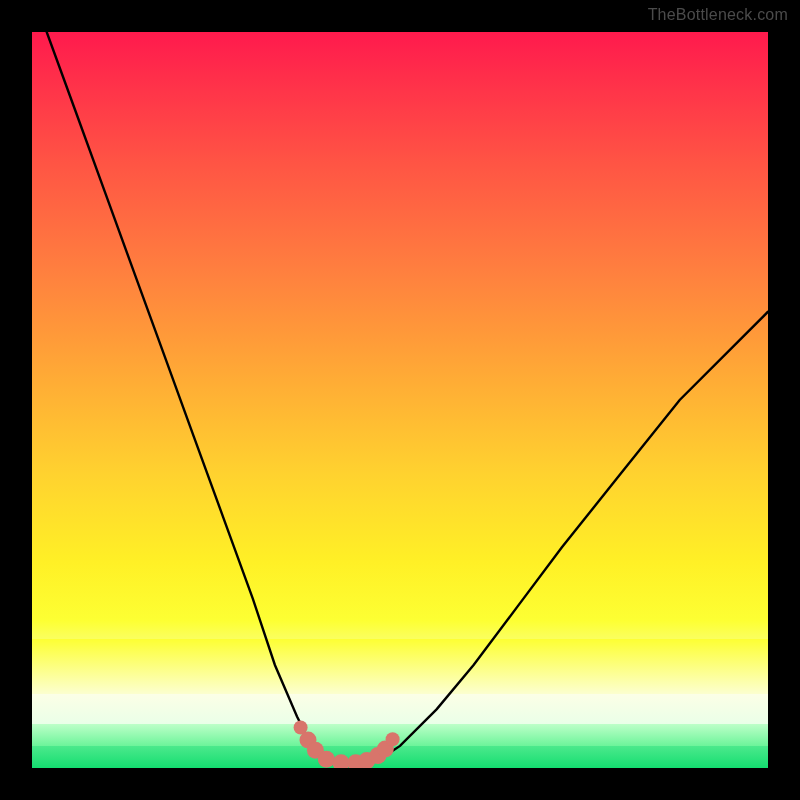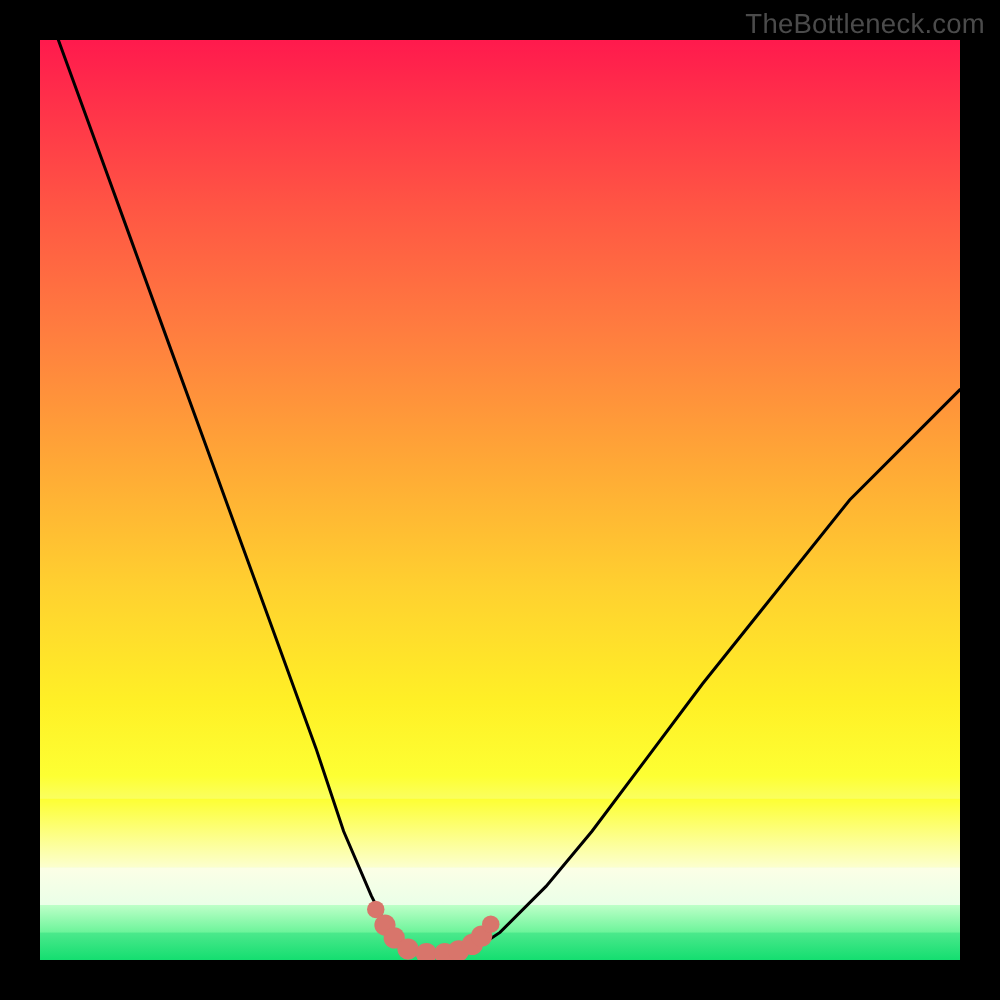--- a/index.html
+++ b/index.html
@@ -64,21 +64,21 @@
     left: 0;
     top: 0;
     width: 100%;
     height: 100%;
   }
   .watermark {
     position: absolute;
     top: 6px;
     right: 12px;
     color: #4b4b4b;
-    font-size: 22px;
+    font-size: 16px;
     letter-spacing: 0.2px;
     user-select: none;
     text-align: center;
   }
 </style>
 </head>
 <body>
 
 <div class="frame">
 

